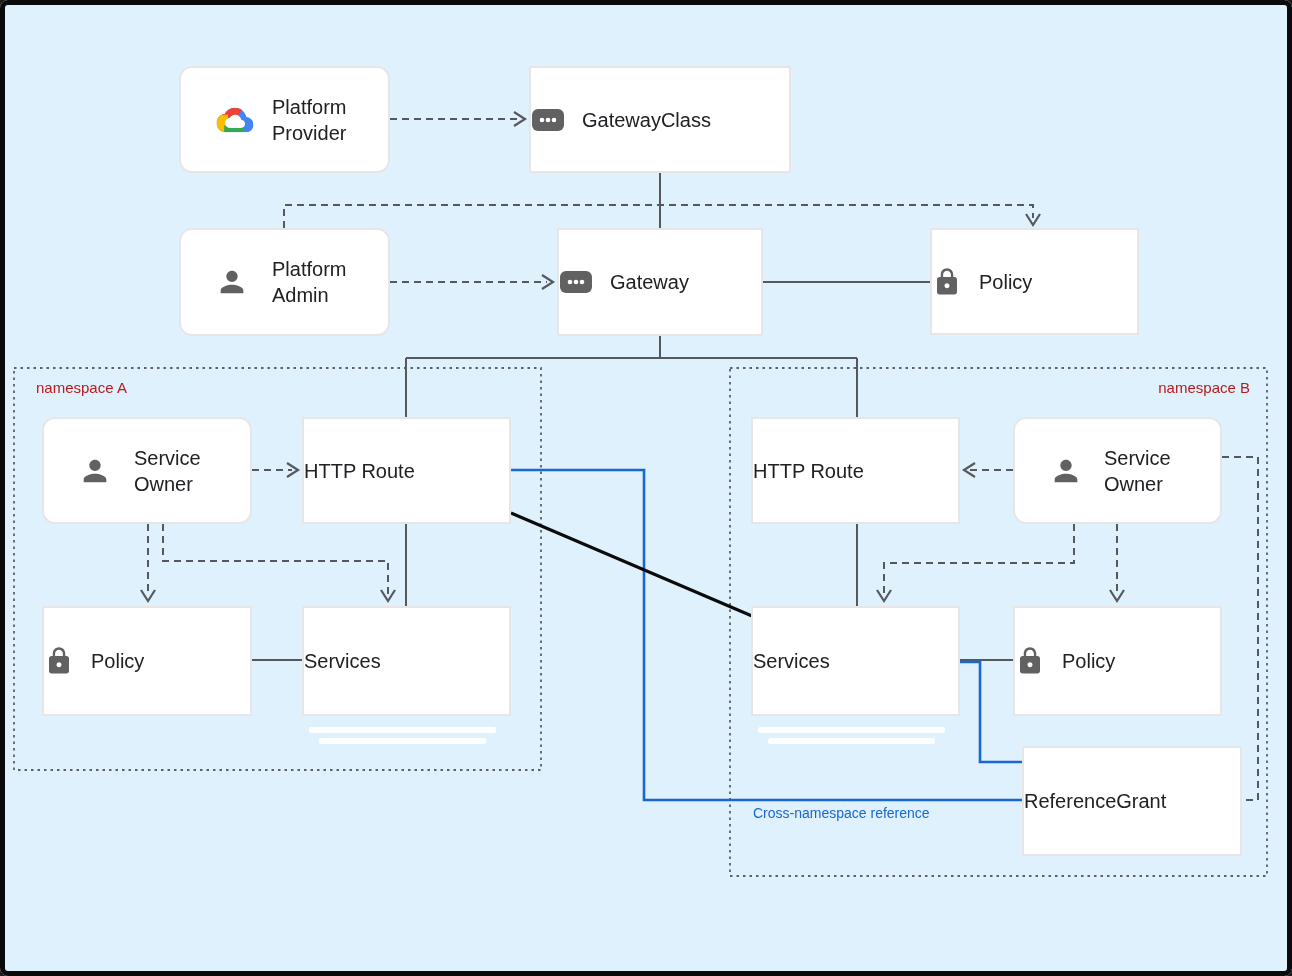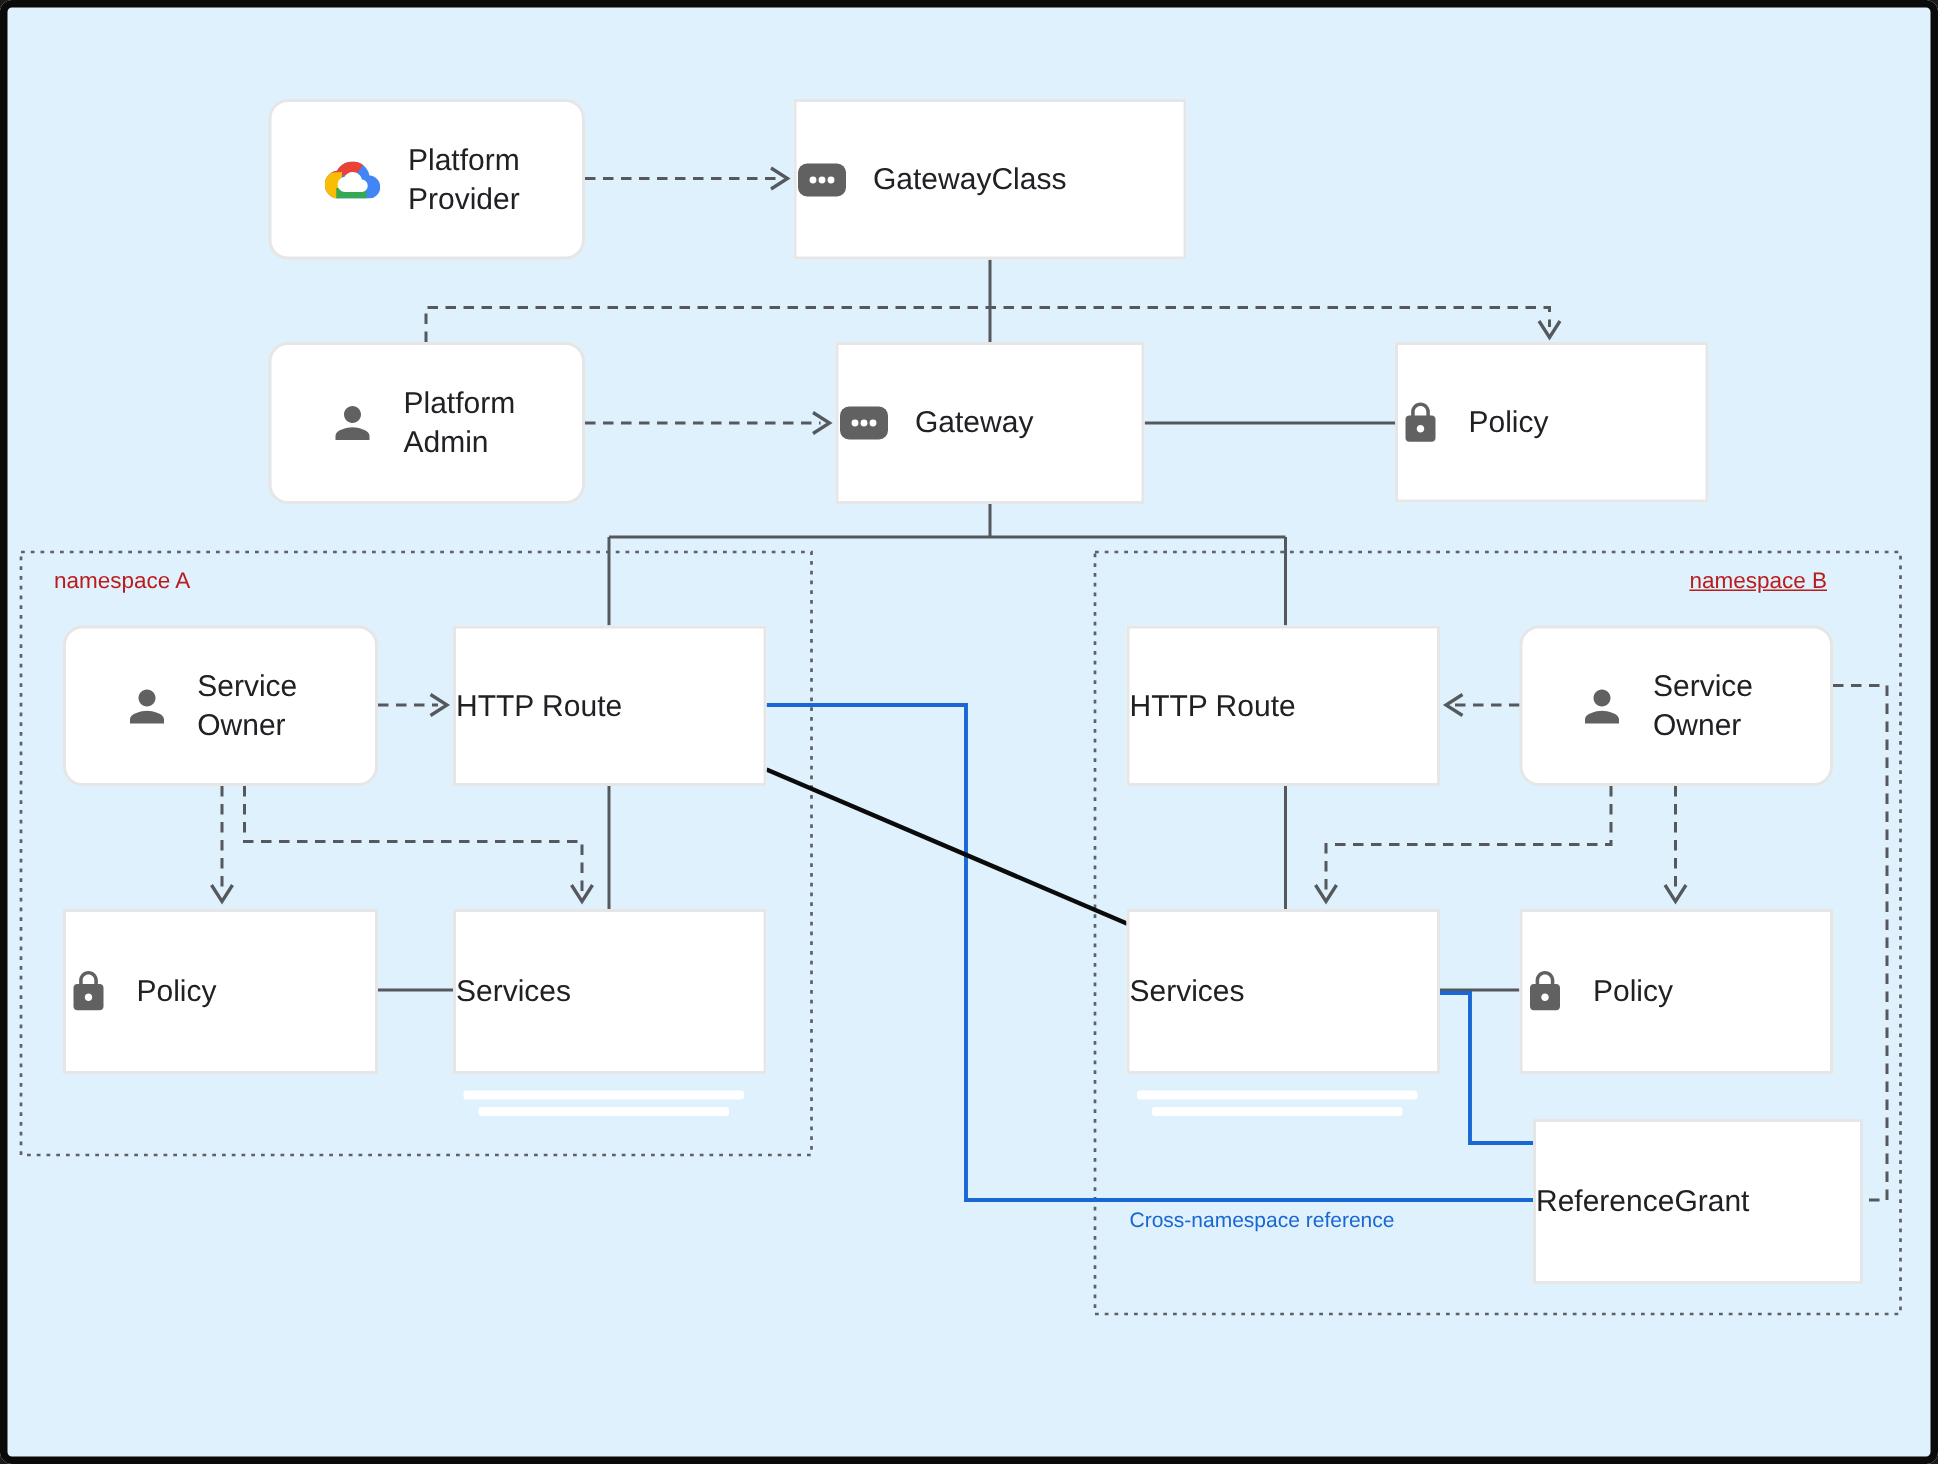--- a/index.html
+++ b/index.html
@@ -19,21 +19,21 @@
   .ln{fill:none;stroke:var(--line-gray);stroke-width:2;}
   .dash{fill:none;stroke:var(--line-gray);stroke-width:2;stroke-dasharray:7 5;}
   .arw{fill:none;stroke:var(--line-gray);stroke-width:2.2;}
   .blue{fill:none;stroke:var(--accent-blue);stroke-width:2.6;}
   .blk{fill:none;stroke:var(--black-line);stroke-width:3;}
   .node{
     position:absolute;display:flex;align-items:center;gap:17px;
     background:var(--node-fill);border:2px solid var(--node-border);
     color:var(--text);font-size:20px;line-height:1.3;
   }
-  .node.leftal{justify-content:center;padding-left:34px;border-radius:13px;}
+  .node.leftal{justify-content:space-between;padding-left:34px;border-radius:13px;}
   .node .lbl{white-space:nowrap;}
   .node.wrap .lbl{white-space:normal;width:116px;}
   .icn{display:flex;align-items:center;justify-content:center;flex:0 0 auto;}
   .ns-label{position:absolute;font-size:15px;color:#b91c1c;}
   .stack{position:absolute;height:6px;background:#ffffff;border-radius:2px;}
   .annotation{position:absolute;color:var(--accent-blue);font-size:14px;}
 </style>
 </head>
 <body>
 
@@ -113,21 +113,21 @@
     <g>
       <path class="blue" d="M960,662 H980 V762 H1022"></path>
     </g>
 
     <g>
       <path class="blk" d="M511,513 L752,616"></path>
     </g>
   </svg>
 
   <div class="ns-label" style="left:36px;top:379px;">namespace A</div>
-  <div class="ns-label" style="left:1008px;top:379px;width:210px;text-align:right;text-decoration:underline;">namespace B</div>
+  <div class="ns-label" style="left:1040px;top:379px;width:210px;text-align:right;">namespace B</div>
 
   <div class="node leftal wrap" style="left:179px;top:66px;width:211px;height:107px;">
     <span class="icn">
       <svg width="40" height="34" viewBox="0 1 24 22">
         <defs>
             <clipPath id="gcpClip">
           <path d="M19.35,10.04C18.67,6.59,15.64,4,12,4C9.11,4,6.6,5.64,5.35,8.04C2.34,8.36,0,10.91,0,14c0,3.31,2.69,6,6,6h13c2.76,0,5-2.24,5-5C24,12.36,21.95,10.22,19.35,10.04z"></path>
         </clipPath>
           </defs>
         <g clip-path="url(#gcpClip)">

